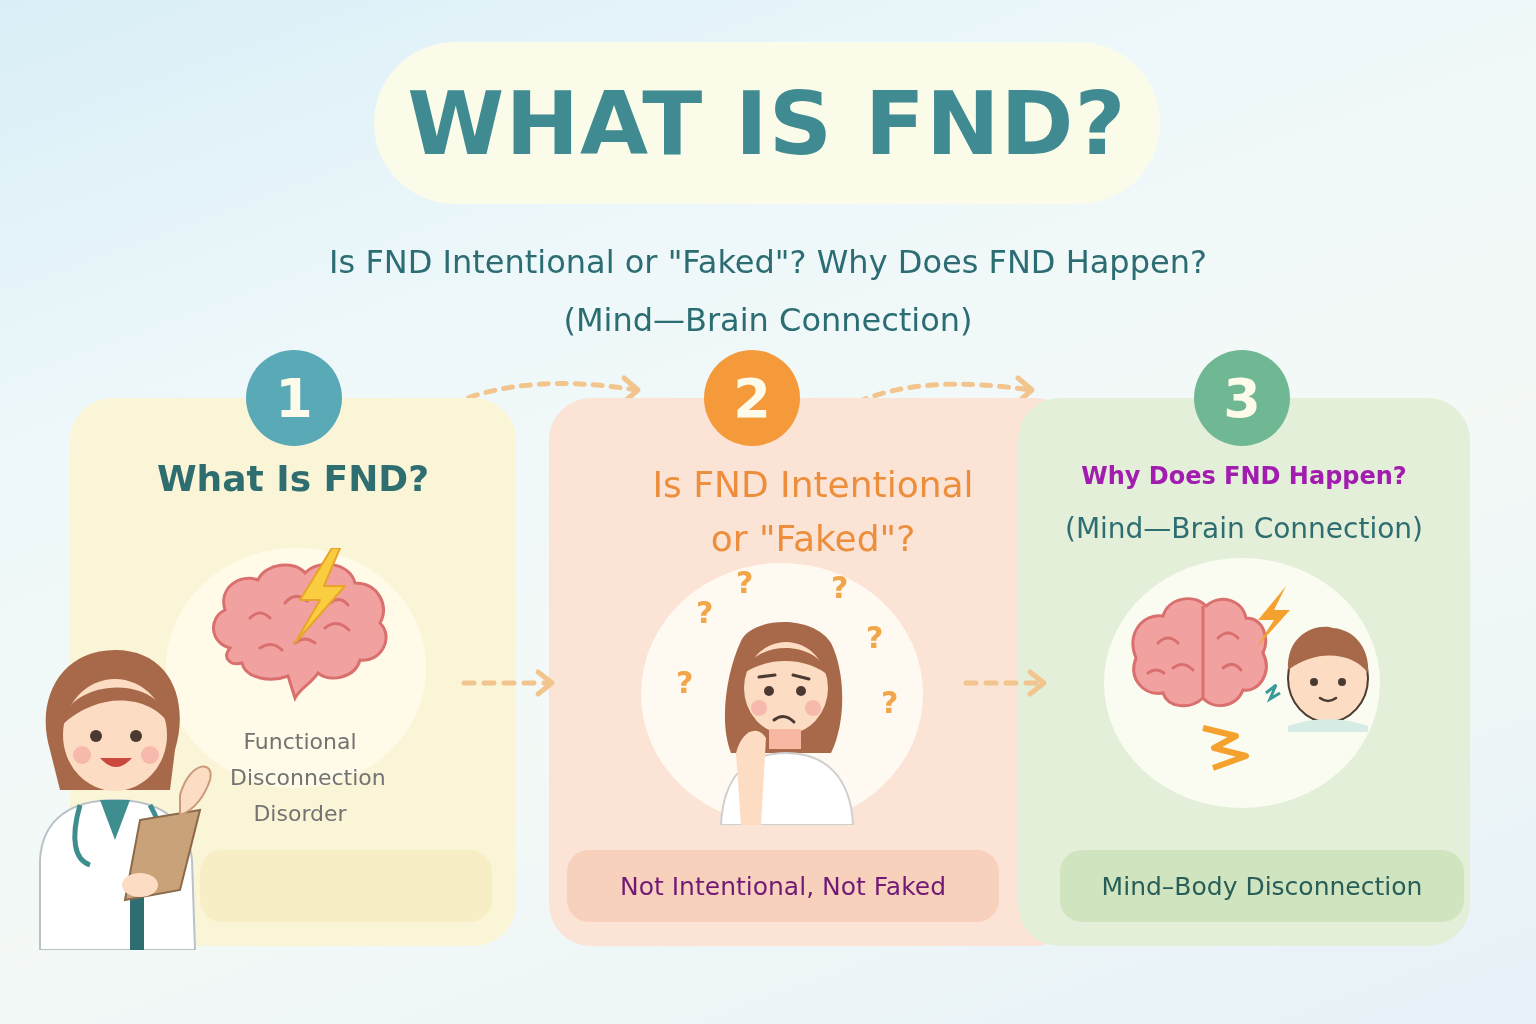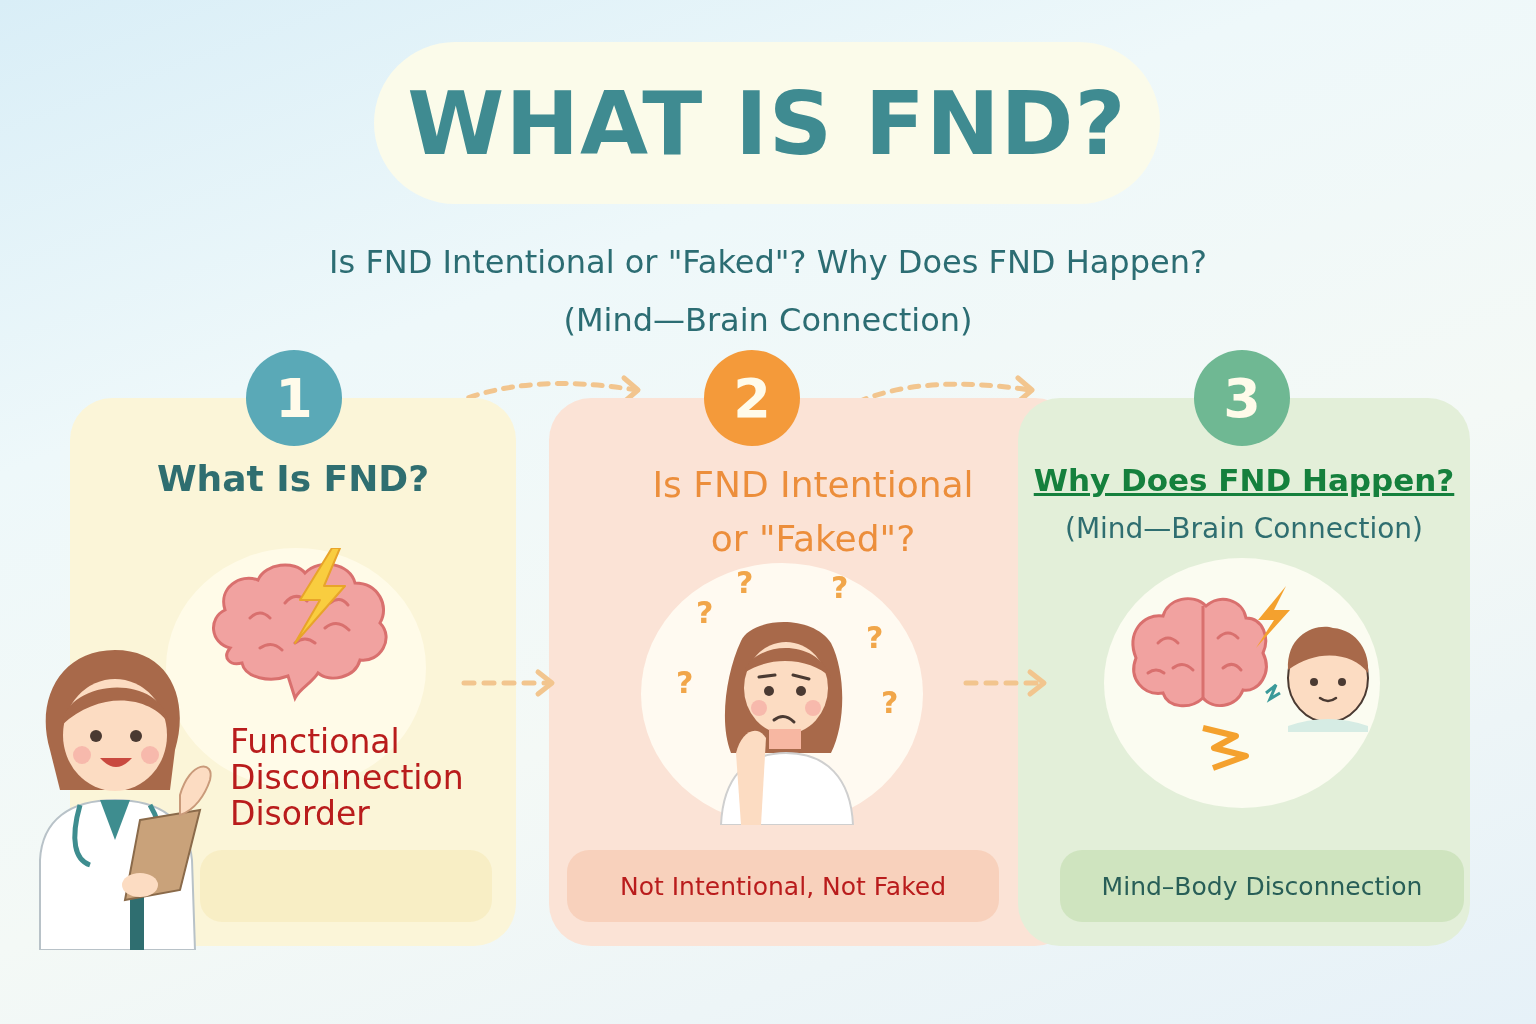--- a/index.html
+++ b/index.html
@@ -39,43 +39,43 @@
   }
   .b1 { left: 246px; background: #5aa9b7; }
   .b2 { left: 704px; background: #f49a3a; }
   .b3 { left: 1194px; background: #6fb893; }
 
   .card-title {
     position: absolute; left: 0; width: 100%; text-align: center;
   }
   .c1 .card-title { top: 60px; font-size: 36px; color: #2f6e70; font-weight: bold; }
   .c2 .card-title { top: 60px; font-size: 36px; line-height: 54px; color: #ec8e3b; }
-  .c3 .card-title-main { top: 64px; font-size: 31px; color: #15803d; font-weight: bold; text-decoration: underline; }
+  .c3 .card-title-main { top: 64px; font-size: 24px; color: #a21caf; font-weight: bold; }
   .c3 .card-title-sub { top: 114px; font-size: 28px; color: #2f6e70; }
 
   .illus-circle {
     position: absolute; border-radius: 50%; background: #fffdf3;
   }
   .c1 .illus-circle { left: 96px; top: 150px; width: 260px; height: 240px; background: #fffbe8; }
   .c2 .illus-circle { left: 92px; top: 165px; width: 282px; height: 262px; background: #fffaf1; }
   .c3 .illus-circle { left: 86px; top: 160px; width: 276px; height: 250px; background: #fbfcf1; }
 
   .illus { position: absolute; left: 0; top: 0; }
 
   .desc {
-    position: absolute; left: 160px; top: 326px; width: 140px; 
-    font-size: 33px; line-height: 36px; color: #b91c1c;
+    position: absolute; left: 160px; top: 326px; width: 140px; text-align: center;
+    font-size: 22px; line-height: 36px; color: #737373;
   }
 
   .result-pill {
     position: absolute; border-radius: 22px; height: 72px;
     display: flex; align-items: center; justify-content: center; font-size: 25px;
   }
   .c1 .result-pill { left: 130px; top: 452px; width: 292px; background: #f8eec5; }
-  .c2 .result-pill { left: 18px; top: 452px; width: 432px; background: #f8d1bc; color: #b91c1c; }
+  .c2 .result-pill { left: 18px; top: 452px; width: 432px; background: #f8d1bc; color: #701a75; }
   .c3 .result-pill { left: 22px; top: 452px; width: 404px; background: #cfe4bf; color: #285e57; margin-left: 20px; }
 
   .arrow { position: absolute; }
   .doctor { position: absolute; left: 30px; top: 640px; }
 </style>
 </head>
 <body>
 
 <div class="title-pill">
   <h1>WHAT IS FND?</h1>

